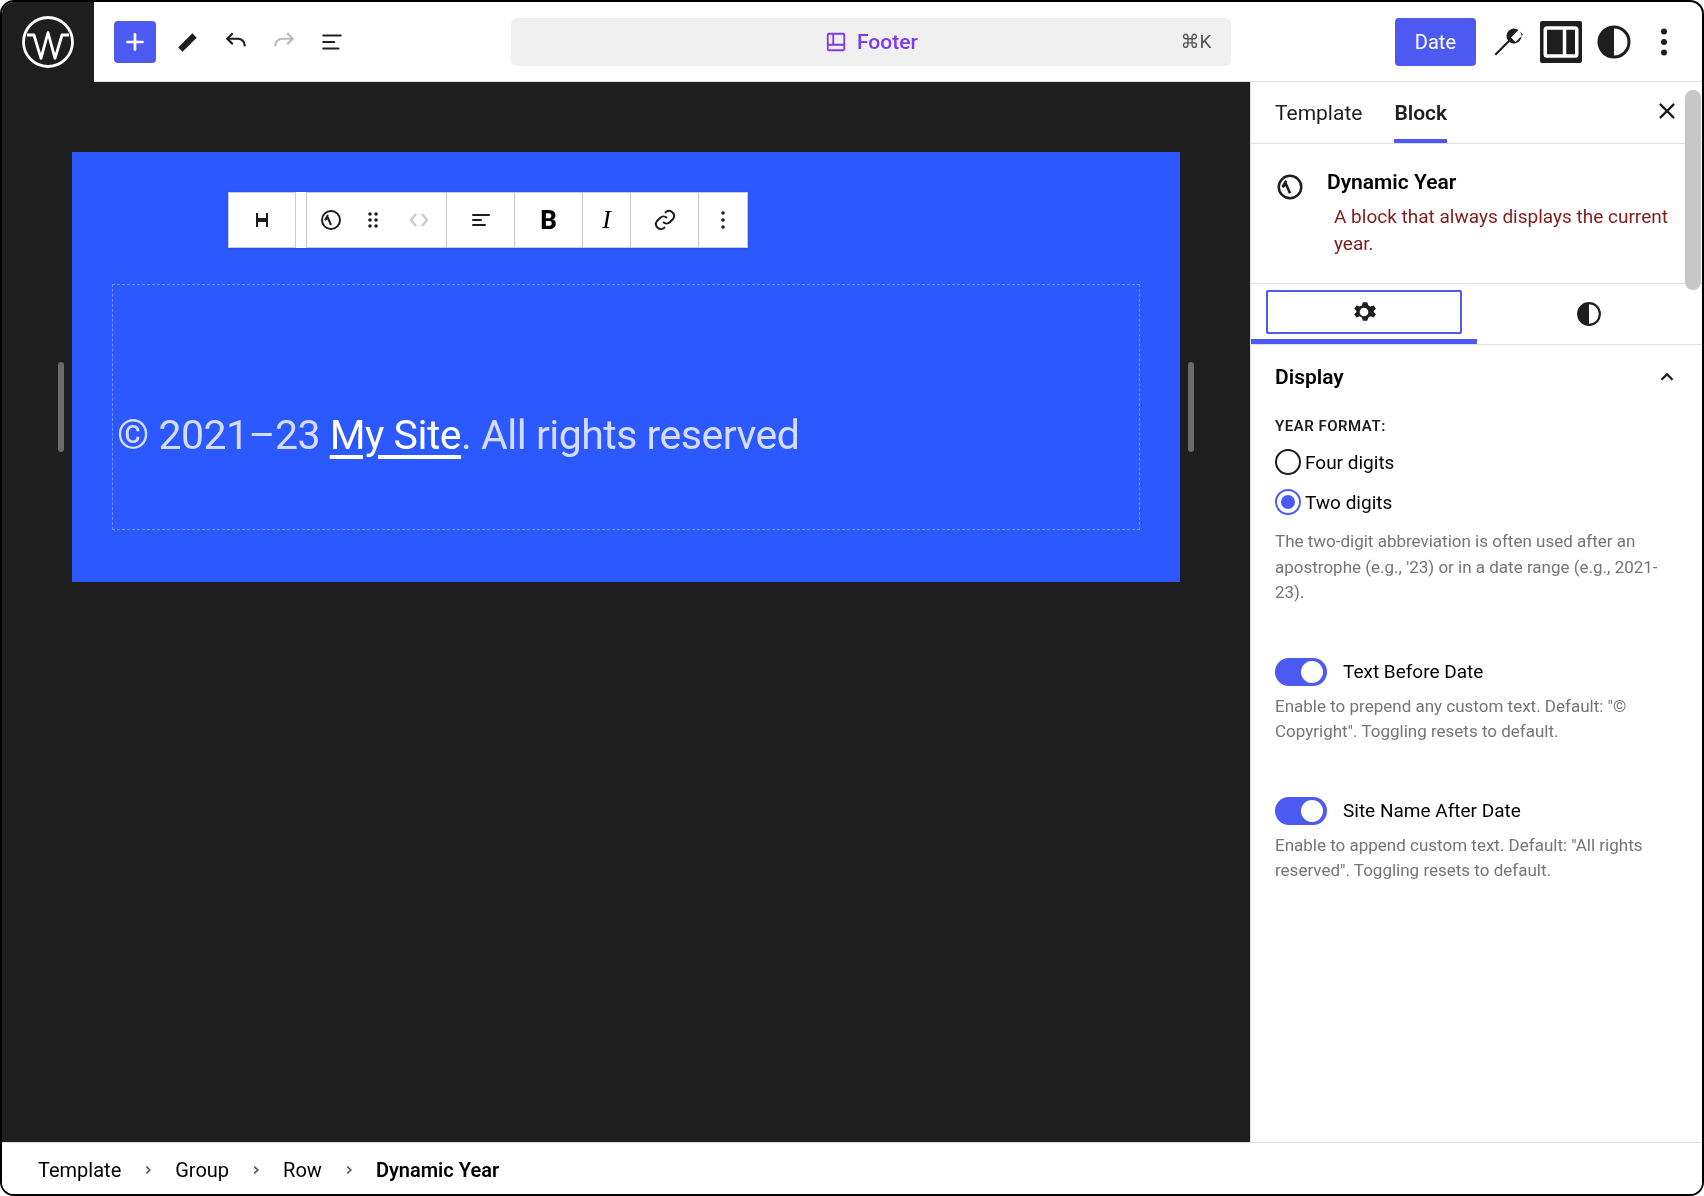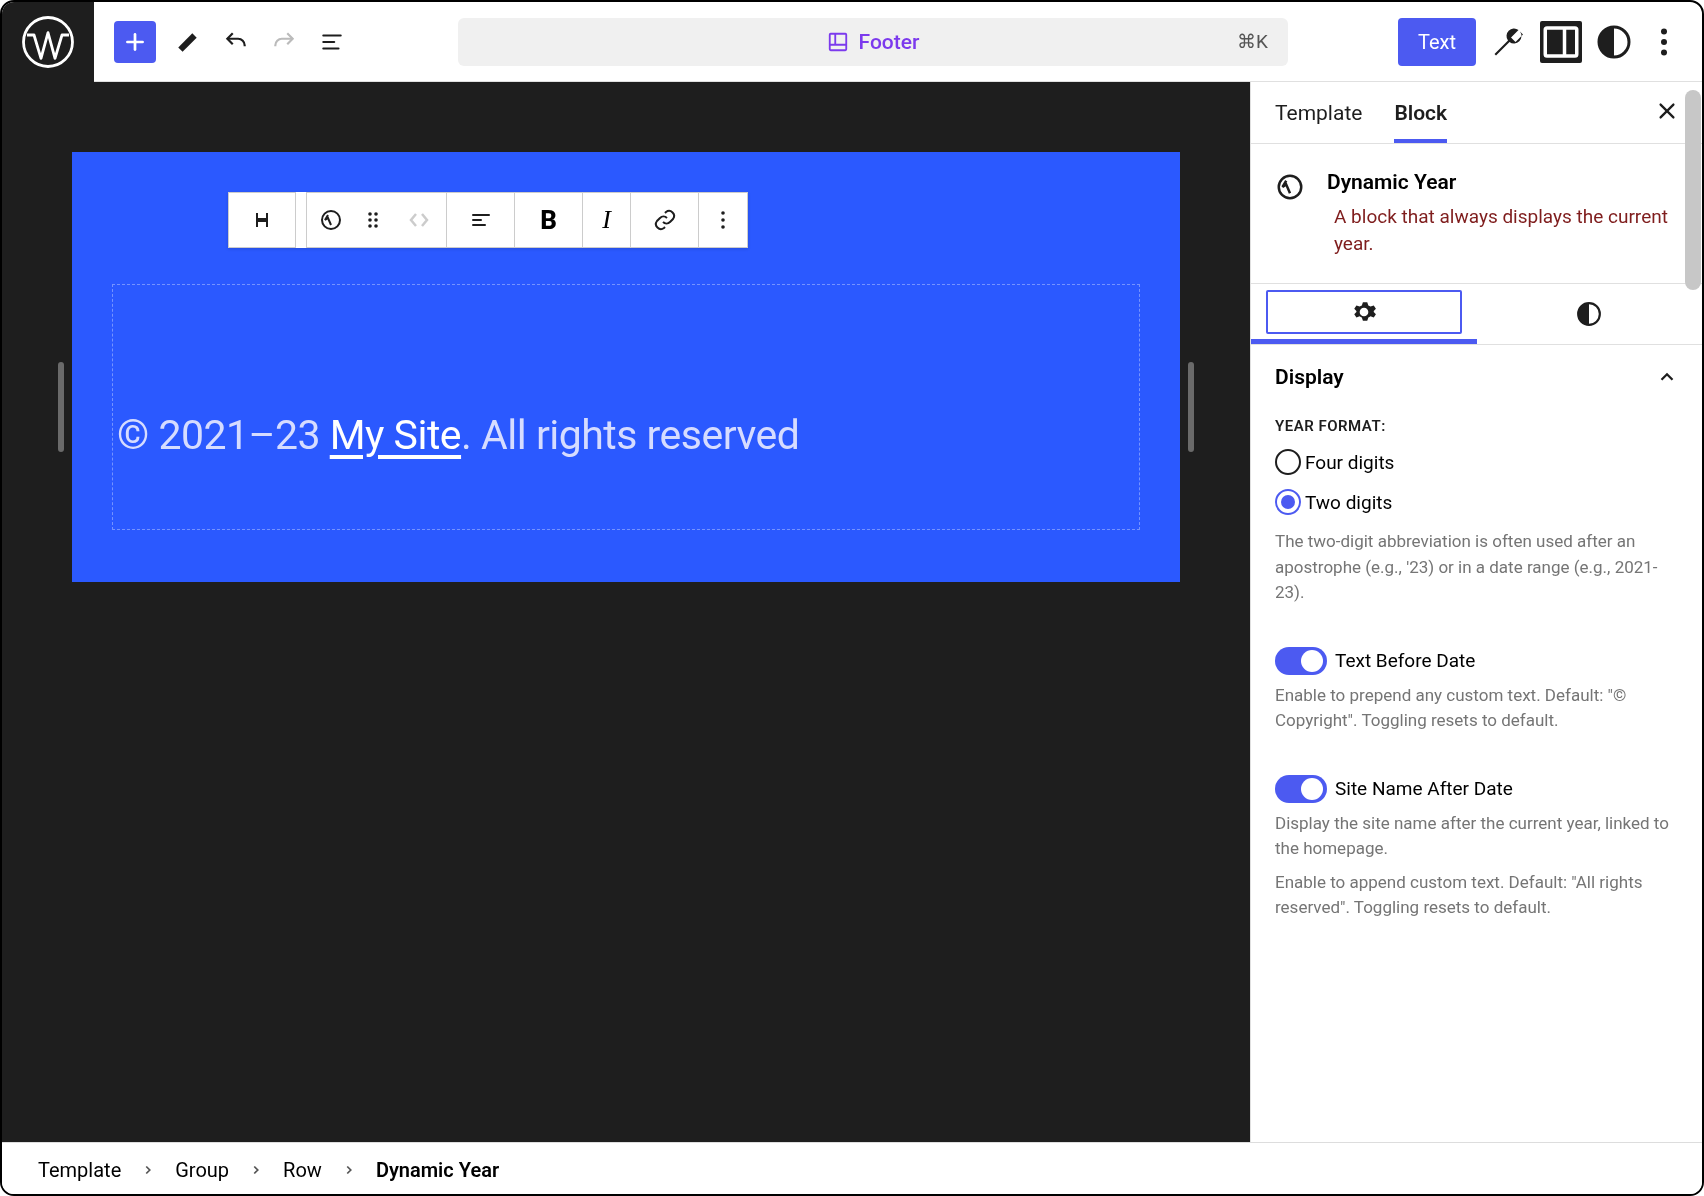--- a/index.html
+++ b/index.html
@@ -8,21 +8,21 @@
   
   .topbar { height: 80px; display: flex; align-items: center; border-bottom: 1px solid #e0e0e0; }
   .wp-logo { width: 92px; height: 80px; background: #1e1e1e; display: flex; align-items: center; justify-content: center; }
   .wp-logo svg { width: 56px; height: 56px; }
   .tb-left { display: flex; align-items: center; gap: 16px; padding-left: 20px; }
   .add-btn { width: 42px; height: 42px; background: #4c5af1; border-radius: 4px; display: flex; align-items: center; justify-content: center; cursor: pointer; }
   .add-btn svg { width: 26px; height: 26px; stroke: #fff; }
   .tb-icon { width: 32px; height: 32px; display: flex; align-items: center; justify-content: center; cursor: pointer; }
   .tb-icon svg { width: 26px; height: 26px; }
   .tb-center { flex: 1; display: flex; justify-content: center; }
-  .center-pill { width: 830px; height: 48px; background: #f0f0f0; border-radius: 6px; display: flex; align-items: center; justify-content: center; position: relative; cursor: pointer; }
+  .center-pill { width: 720px; height: 48px; background: #f0f0f0; border-radius: 6px; display: flex; align-items: center; justify-content: center; position: relative; cursor: pointer; }
   .center-pill .label { color: #7c3aed; font-weight: 500; font-size: 21px; display: flex; align-items: center; gap: 10px; }
   .center-pill .kbd { position: absolute; right: 20px; color: #555; font-size: 19px; }
   .tb-right { display: flex; align-items: center; gap: 14px; padding-right: 20px; }
   .save-btn { background: #4c5af1; color: #fff; border: none; padding: 12px 20px; font-size: 20px; border-radius: 4px; cursor: pointer; }
   .view-btn { width: 42px; height: 42px; background: #1e1e1e; display: flex; align-items: center; justify-content: center; cursor: pointer; border-radius: 2px; }
   .plain-btn { width: 36px; height: 36px; display: flex; align-items: center; justify-content: center; cursor: pointer; }
   
   
   .main { display: flex; height: 1060px; }
   .canvas-wrap { flex: 1; background: #1e1e1e; position: relative; padding: 70px 70px 0 70px; }
@@ -71,21 +71,21 @@
   .sb-field-label { font-size: 15px; font-weight: 600; letter-spacing: 0.5px; color: #1e1e1e; margin: 28px 0 14px 0; }
   
   .radio-row { display: flex; align-items: center; gap: 4px; margin-bottom: 14px; cursor: pointer; }
   .radio { width: 26px; height: 26px; border-radius: 50%; border: 2px solid #1e1e1e; flex-shrink: 0; position: relative; }
   .radio.checked { border-color: #4c5af1; }
   .radio.checked::after { content: ''; position: absolute; width: 14px; height: 14px; background: #4c5af1; border-radius: 50%; top: 4px; left: 4px; }
   .radio-label { font-size: 19px; }
   
   .help-text { font-size: 17px; color: #757575; line-height: 1.5; margin-top: 8px; }
   
-  .toggle-row { display: flex; align-items: center; gap: 8px; margin-top: 41px; cursor: pointer; }
+  .toggle-row { display: flex; align-items: center; gap: 16px; margin-top: 52px; cursor: pointer; }
   .toggle { width: 52px; height: 28px; background: #4c5af1; border-radius: 14px; position: relative; flex-shrink: 0; }
   .toggle::after { content: ''; position: absolute; width: 22px; height: 22px; background: #fff; border-radius: 50%; top: 3px; right: 4px; }
   .toggle-label { font-size: 19px; }
   
   
   .footer-bc { height: 54px; display: flex; align-items: center; padding: 0 36px; gap: 20px; border-top: 1px solid #ddd; font-size: 20px; background:#fff; }
   .bc-item { cursor: pointer; }
   .bc-item.active { font-weight: 600; }
   .bc-sep svg { width: 14px; height: 14px; }
   
@@ -142,21 +142,21 @@
             <rect x="3" y="3" width="18" height="18" rx="1"></rect>
             <line x1="3" y1="15" x2="21" y2="15"></line>
             <line x1="9" y1="3" x2="9" y2="15"></line>
           </svg>
         <span>Footer</span>
       </span>
       <span class="kbd">⌘K</span>
     </div>
   </div>
   <div class="tb-right">
-    <button class="save-btn">Text</button>
+    <button class="save-btn">Date</button>
     <div class="plain-btn">
       <svg viewBox="0 0 24 24" fill="#1e1e1e">
           <path d="M22 7l-5 5-3-3 5-5a5 5 0 00-7 7L3 20l1 1 9-9a5 5 0 007-7z"></path>
         </svg>
     </div>
     <div class="view-btn">
       <svg viewBox="0 0 24 24" fill="none" stroke="#fff" stroke-width="2">
           <rect x="3" y="4" width="18" height="16" rx="1"></rect>
           <line x1="14" y1="4" x2="14" y2="20"></line>
         </svg>
@@ -308,21 +308,20 @@
       <div class="toggle-row">
         <div class="toggle"></div>
         <span class="toggle-label">Text Before Date</span>
       </div>
       <div class="help-text">Enable to prepend any custom text. Default: "© Copyright". Toggling resets to default.</div>
 
       <div class="toggle-row">
         <div class="toggle"></div>
         <span class="toggle-label">Site Name After Date</span>
       </div>
-      <div class="help-text">Display the site name after the current year, linked to the homepage.</div>
 
       <div class="help-text">Enable to append custom text. Default: "All rights reserved". Toggling resets to default.</div>
     </div>
   </div>
 </div>
 
 <div class="footer-bc">
   <span class="bc-item">Template</span>
   <span class="bc-sep"><svg viewBox="0 0 24 24" fill="none" stroke="#555" stroke-width="3">
         <path d="M9 6l6 6-6 6"></path>

